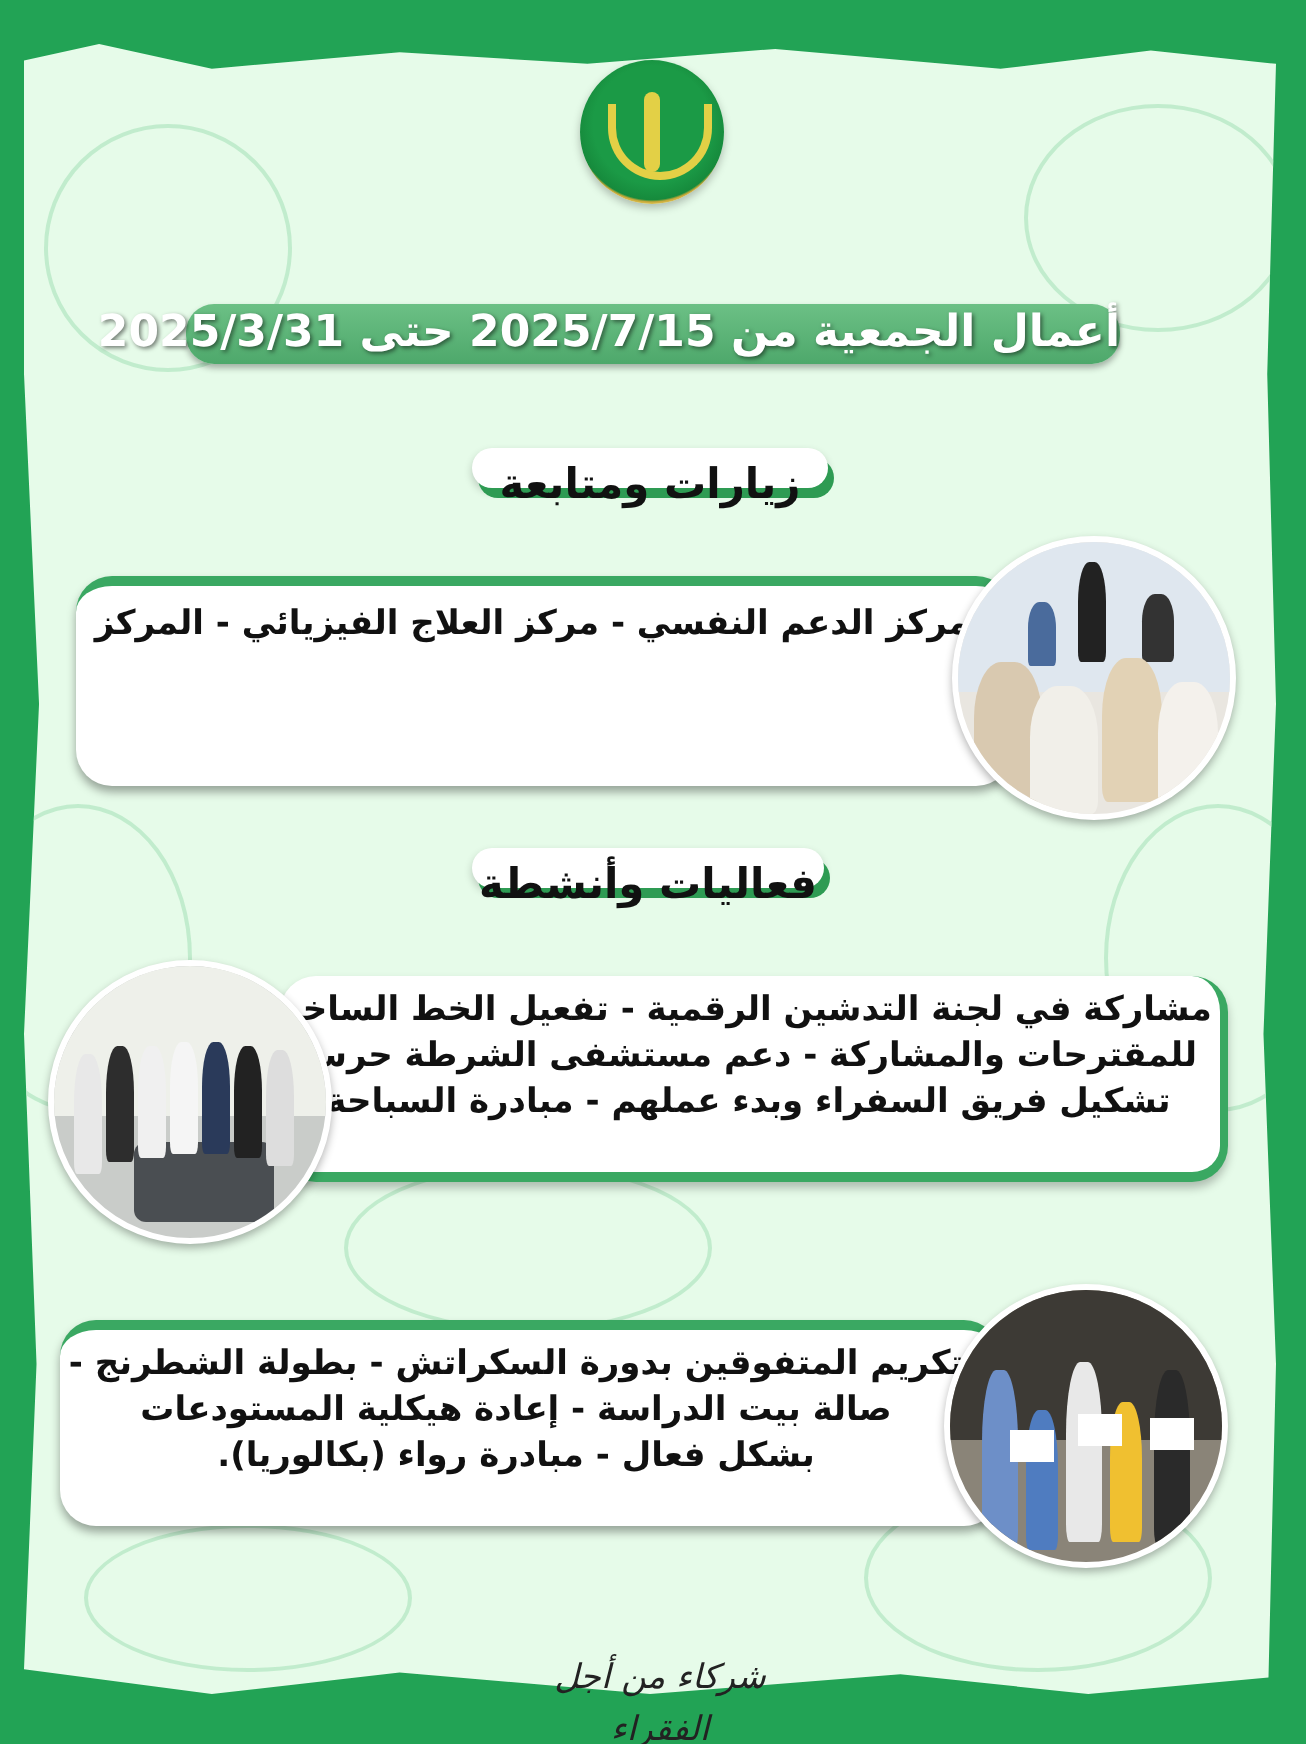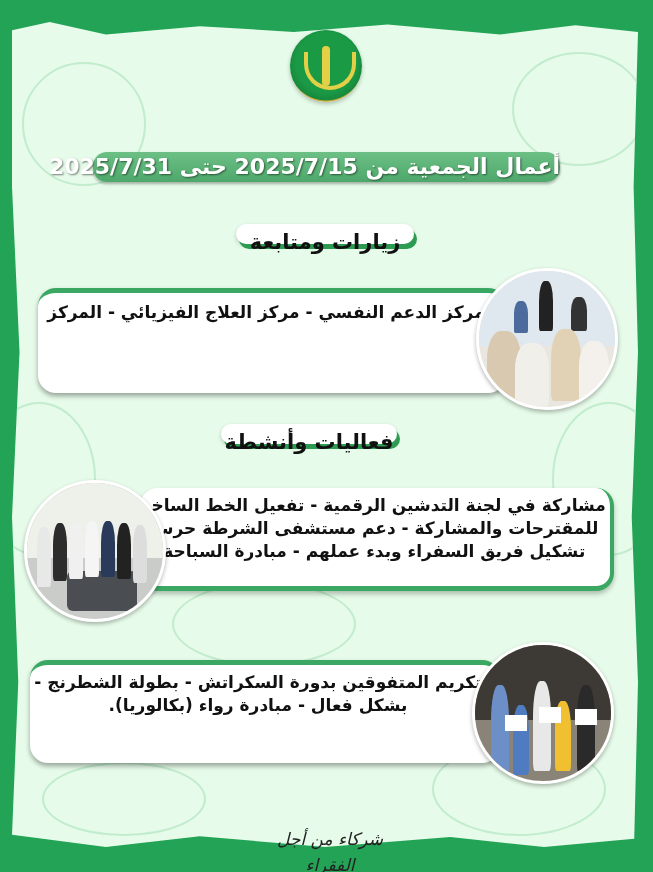--- a/index.html
+++ b/index.html
@@ -43,41 +43,41 @@
   <div class="swirl" style="left:160px;top:560px;width:180px;height:80px;"></div>
   <div class="swirl" style="left:30px;top:740px;width:160px;height:70px;"></div>
   <div class="swirl" style="left:420px;top:720px;width:170px;height:90px;"></div>
 </div>
 
 <div class="logo">
   <div class="arc"></div>
   <div class="wheat"></div>
 </div>
 
-<div class="title-bar">أعمال الجمعية من 2025/7/15 حتى 2025/7/31</div>
+<div class="title-bar">أعمال الجمعية من 2025/7/15 حتى 2025/3/31</div>
 
 <div class="pill" style="left:236px;top:224px;width:178px;">زيارات ومتابعة</div>
 
 <div class="card g-top" style="left:38px;top:288px;width:468px;height:100px;">
   <div style="position:absolute;right:20px;top:8px;width:440px;">
     <span class="line">مركز الدعم النفسي - مركز العلاج الفيزيائي - المركز</span>
   </div>
 </div>
 <div class="photo" style="left:476px;top:268px;width:136px;height:136px;background:#e9e6e0;">
   <div class="wall" style="background:#dfe7ef;"></div>
   <div class="fig" style="left:60px;top:10px;width:14px;height:50px;background:#222;"></div>
   <div class="fig" style="left:35px;top:30px;width:14px;height:32px;background:#4a6b9c;"></div>
   <div class="fig" style="left:92px;top:26px;width:16px;height:34px;background:#333;"></div>
   <div class="fig" style="left:8px;top:60px;width:34px;height:70px;background:#d9c9b0;"></div>
   <div class="fig" style="left:36px;top:72px;width:34px;height:64px;background:#f1efe9;"></div>
   <div class="fig" style="left:72px;top:58px;width:30px;height:72px;background:#e2d2b5;"></div>
   <div class="fig" style="left:100px;top:70px;width:30px;height:64px;background:#f4f1ec;"></div>
 </div>
 
-<div class="pill" style="left:221px;top:424px;width:176px;">فعاليات وأنشطة</div>
+<div class="pill" style="left:236px;top:424px;width:176px;">فعاليات وأنشطة</div>
 
 <div class="card g-bottom" style="left:140px;top:488px;width:470px;height:98px;">
   <div style="position:absolute;right:4px;top:6px;width:470px;">
     <span class="line">مشاركة في لجنة التدشين الرقمية - تفعيل الخط الساخن</span>
     <span class="line">للمقترحات والمشاركة - دعم مستشفى الشرطة حرستا</span>
     <span class="line">تشكيل فريق السفراء وبدء عملهم - مبادرة السباحة.</span>
   </div>
 </div>
 <div class="photo" style="left:24px;top:480px;width:136px;height:136px;background:#c9ccc9;">
   <div class="wall" style="background:#eef0ea;"></div>
@@ -87,20 +87,21 @@
   <div class="fig" style="left:42px;top:40px;width:14px;height:56px;background:#f0f0f0;"></div>
   <div class="fig" style="left:58px;top:38px;width:14px;height:56px;background:#f5f5f5;"></div>
   <div class="fig" style="left:74px;top:38px;width:14px;height:56px;background:#2a3a5a;"></div>
   <div class="fig" style="left:90px;top:40px;width:14px;height:56px;background:#222;"></div>
   <div class="fig" style="left:106px;top:42px;width:14px;height:58px;background:#ddd;"></div>
 </div>
 
 <div class="card g-top" style="left:30px;top:660px;width:470px;height:98px;">
   <div style="position:absolute;right:12px;top:6px;width:460px;">
     <span class="line">تكريم المتفوقين بدورة السكراتش -  بطولة الشطرنج -</span>
+    <span class="line">صالة بيت الدراسة - إعادة هيكلية المستودعات</span>
     <span class="line">بشكل فعال - مبادرة رواء (بكالوريا).</span>
   </div>
 </div>
 <div class="photo" style="left:472px;top:642px;width:136px;height:136px;background:#8a8478;">
   <div class="wall" style="background:#3d3a35;"></div>
   <div class="fig" style="left:16px;top:40px;width:18px;height:90px;background:#6d8fc8;"></div>
   <div class="fig" style="left:38px;top:60px;width:16px;height:70px;background:#4f7cc0;"></div>
   <div class="fig" style="left:58px;top:36px;width:18px;height:90px;background:#e8e8e8;"></div>
   <div class="fig" style="left:80px;top:56px;width:16px;height:70px;background:#f0c030;"></div>
   <div class="fig" style="left:102px;top:40px;width:18px;height:88px;background:#2a2a2a;"></div>

